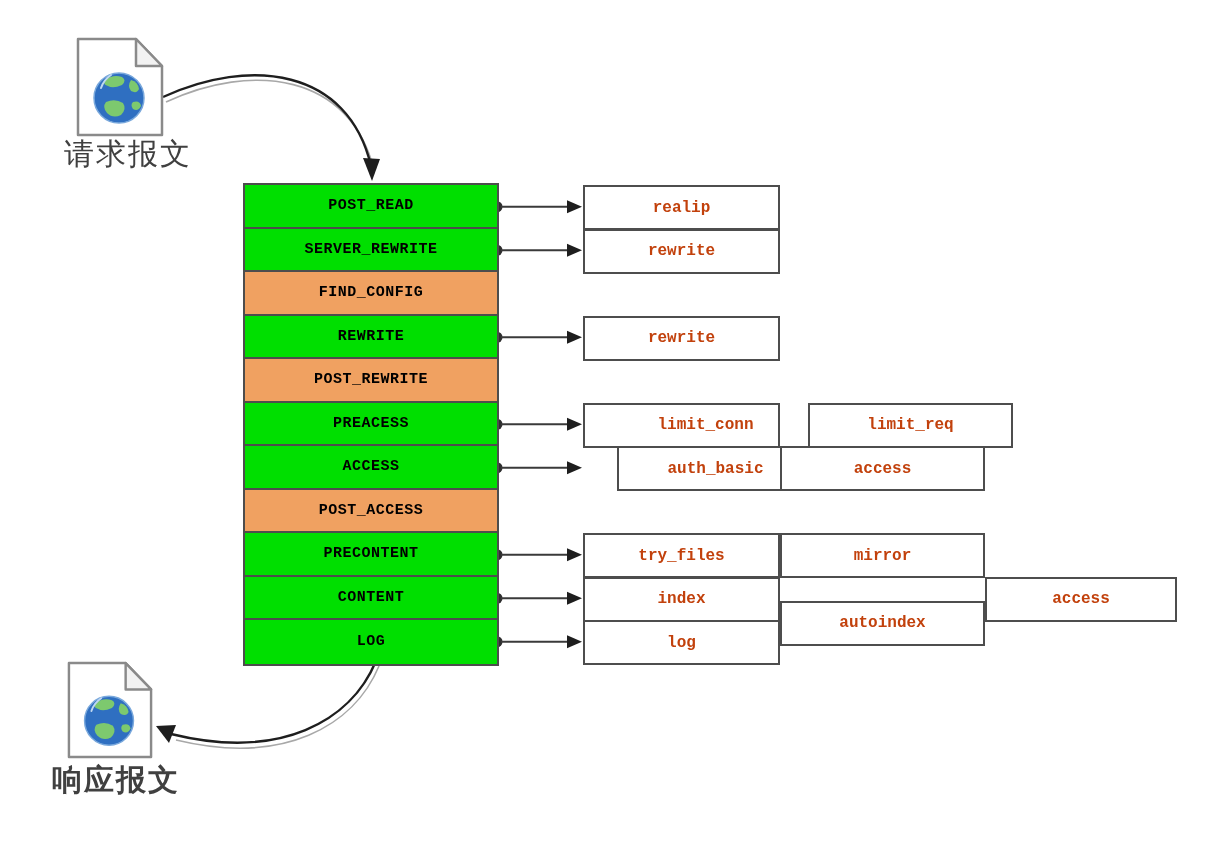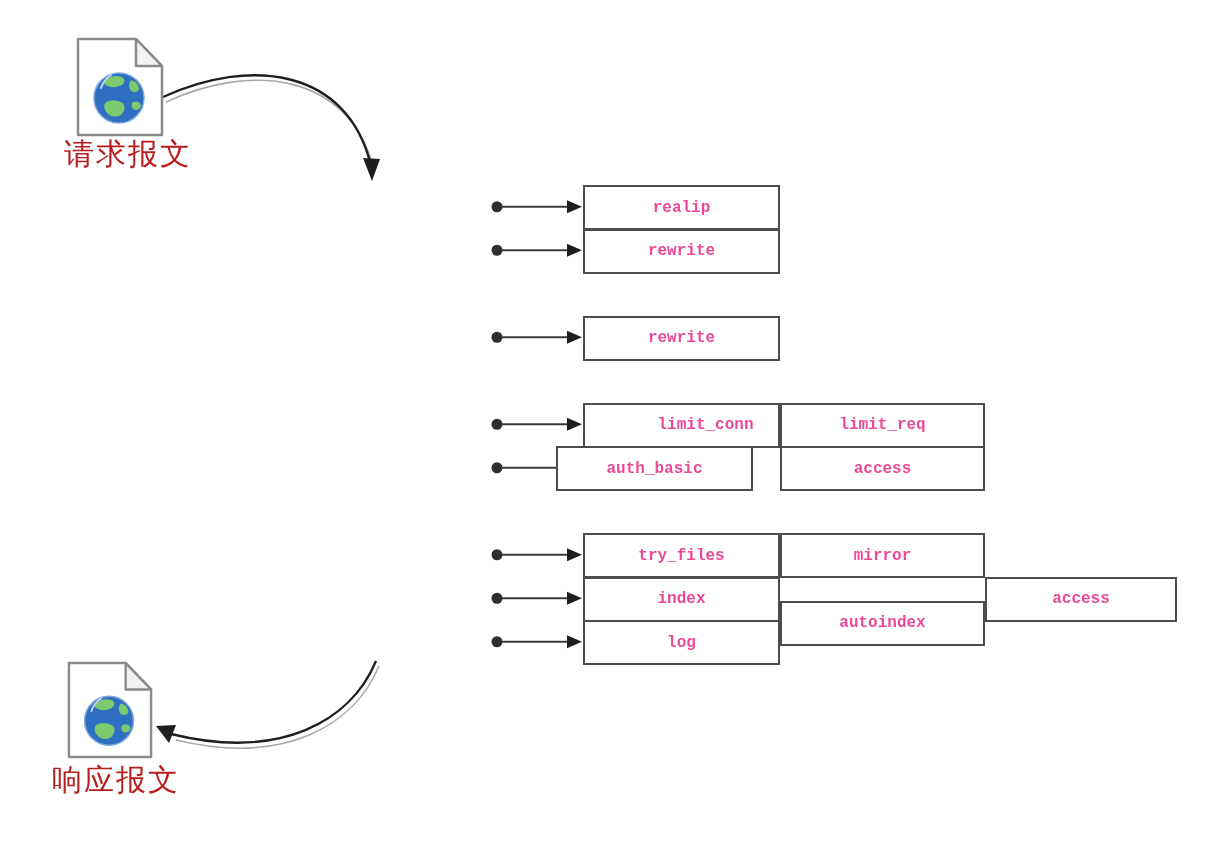--- a/index.html
+++ b/index.html
@@ -3,42 +3,42 @@
 <meta charset="utf-8">
 <style>
   html,body{margin:0;padding:0;background:#fff;}
   .canvas{
     position:relative;width:1224px;height:843px;background:#fff;overflow:hidden;
     font-family:"Liberation Sans","DejaVu Sans",sans-serif;
   }
   .overlay{position:absolute;left:0;top:0;width:1224px;height:843px;pointer-events:none;}
   .doc-icon{position:absolute;}
   .doc-label{
-    position:absolute;color:#b91c1c;font-size:30px;letter-spacing:2px;
+    position:absolute;color:#404040;font-size:30px;letter-spacing:2px;
     font-family:"DejaVu Sans","Liberation Sans",sans-serif;white-space:nowrap;
   }
   .stack{
     position:absolute;left:243px;top:183px;width:252px;
     border:2px solid var(--border);box-sizing:content-box;
   }
   .phase-row{
     height:43.5px;box-sizing:border-box;border-bottom:2px solid var(--border);
     display:flex;align-items:center;justify-content:center;
     font-family:"Liberation Mono","DejaVu Sans Mono",monospace;
     font-weight:bold;font-size:15px;color:#000;letter-spacing:0.5px;
   }
   .phase-row:last-child{border-bottom:none;}
   .phase-green{background:var(--green);}
   .phase-orange{background:var(--orange);}
   .module-box{
     position:absolute;height:45px;box-sizing:border-box;background:var(--boxbg);
     border:2px solid var(--border);
     display:flex;align-items:center;justify-content:center;
     font-family:"Liberation Mono","DejaVu Sans Mono",monospace;
-    font-weight:bold;font-size:16px;color:#ec4899;
+    font-weight:bold;font-size:16px;color:#c2410c;
   }
 </style>
 </head>
 <body>
 
 <div class="canvas" style="--green: #00DF00; --orange: #F0A161; --border: #4D4D4D; --boxbg: #FFFFFF;">
 
   <svg class="overlay" id="overlay" width="1224" height="843" viewBox="0 0 1224 843">
     <path d="M166,102 C252,62 350,73 374,170" fill="none" stroke="#A8A8A8" stroke-width="1.6"></path>
     <path d="M163,97 C250,57 348,68 371,166" fill="none" stroke="#1E1E1E" stroke-width="2.4"></path>
@@ -83,28 +83,41 @@
         <path d="M30,44 Q38,38 47,41 Q52,44 47,49 Q38,53 33,50 Q27,48 30,44 Z" fill="#7DC96E"></path>
         <path d="M56,44 Q63,46 64,53 Q62,58 56,55 Q52,50 56,44 Z" fill="#7DC96E"></path>
         <path d="M31,66 Q40,62 48,67 Q52,73 46,79 Q38,83 32,77 Q27,71 31,66 Z" fill="#7DC96E"></path>
         <path d="M58,66 Q65,64 66,70 Q63,76 58,73 Q55,69 58,66 Z" fill="#7DC96E"></path>
         <path d="M26,52 a25,25 0 0 1 10,-13" fill="none" stroke="#BFD8F0" stroke-width="2" stroke-linecap="round"></path>
       </g>
     </svg>
   </div>
   <div class="doc-label" style="left:64px;top:134px;">请求报文</div>
 
+  <div class="stack" id="stack">
+      <div class="phase-row phase-green">POST_READ</div>
+      <div class="phase-row phase-green">SERVER_REWRITE</div>
+      <div class="phase-row phase-orange">FIND_CONFIG</div>
+      <div class="phase-row phase-green">REWRITE</div>
+      <div class="phase-row phase-orange">POST_REWRITE</div>
+      <div class="phase-row phase-green">PREACESS</div>
+      <div class="phase-row phase-green">ACCESS</div>
+      <div class="phase-row phase-orange">POST_ACCESS</div>
+      <div class="phase-row phase-green">PRECONTENT</div>
+      <div class="phase-row phase-green">CONTENT</div>
+      <div class="phase-row phase-green">LOG</div>
+    </div>
 
   <div id="modules">
       <div class="module-box" style="left: 583px; top: 185px; width: 197px;">realip</div>
       <div class="module-box" style="left: 583px; top: 228.5px; width: 197px;">rewrite</div>
       <div class="module-box" style="left: 583px; top: 315.5px; width: 197px;">rewrite</div>
       <div class="module-box" style="left: 583px; top: 402.5px; width: 197px; padding-left: 48px;">limit_conn</div>
-      <div class="module-box" style="left: 780px; top: 402.5px; width: 205px; text-align: right;">limit_req</div>
-      <div class="module-box" style="left: 556px; top: 446px; width: 197px;">auth_basic</div>
+      <div class="module-box" style="left: 808px; top: 402.5px; width: 205px; text-align: right;">limit_req</div>
+      <div class="module-box" style="left: 617px; top: 446px; width: 197px;">auth_basic</div>
       <div class="module-box" style="left: 780px; top: 446px; width: 205px;">access</div>
       <div class="module-box" style="left: 583px; top: 533px; width: 197px; text-align: center;">try_files</div>
       <div class="module-box" style="left: 780px; top: 533px; width: 205px;">mirror</div>
       <div class="module-box" style="left: 583px; top: 576.5px; width: 197px;">index</div>
       <div class="module-box" style="left: 780px; top: 576.5px; width: 205px; margin-top: 24px;">autoindex</div>
       <div class="module-box" style="left: 985px; top: 576.5px; width: 192px;">access</div>
       <div class="module-box" style="left: 583px; top: 620px; width: 197px;">log</div>
     </div>
 
   <div class="doc-icon" style="left:66px;top:660px;">
@@ -114,15 +127,15 @@
       <g>
         <circle cx="44" cy="62" r="25" fill="#2F6FC1" stroke="#79A8DC" stroke-width="1.5"></circle>
         <path d="M30,44 Q38,38 47,41 Q52,44 47,49 Q38,53 33,50 Q27,48 30,44 Z" fill="#7DC96E"></path>
         <path d="M56,44 Q63,46 64,53 Q62,58 56,55 Q52,50 56,44 Z" fill="#7DC96E"></path>
         <path d="M31,66 Q40,62 48,67 Q52,73 46,79 Q38,83 32,77 Q27,71 31,66 Z" fill="#7DC96E"></path>
         <path d="M58,66 Q65,64 66,70 Q63,76 58,73 Q55,69 58,66 Z" fill="#7DC96E"></path>
         <path d="M26,52 a25,25 0 0 1 10,-13" fill="none" stroke="#BFD8F0" stroke-width="2" stroke-linecap="round"></path>
       </g>
     </svg>
   </div>
-  <div class="doc-label" style="left:52px;top:760px;">响应报文</div>
+  <div class="doc-label" style="left:52px;top:760px;font-weight:bold;">响应报文</div>
 
 </div>
 
 </body></html>

